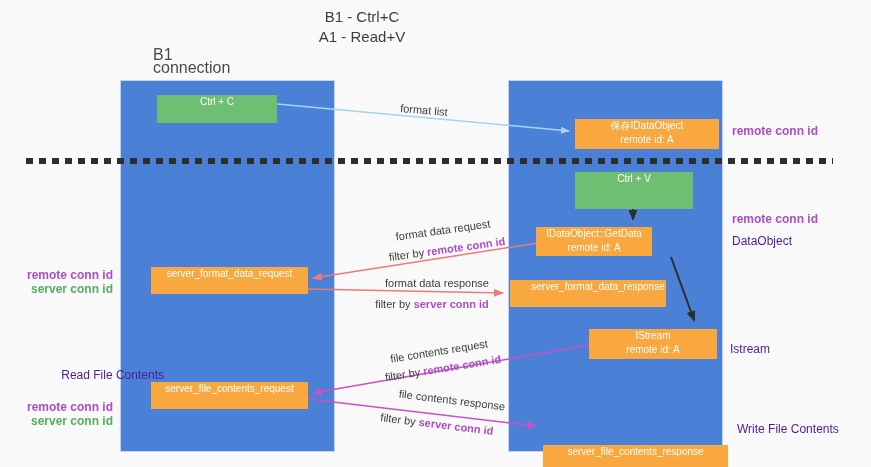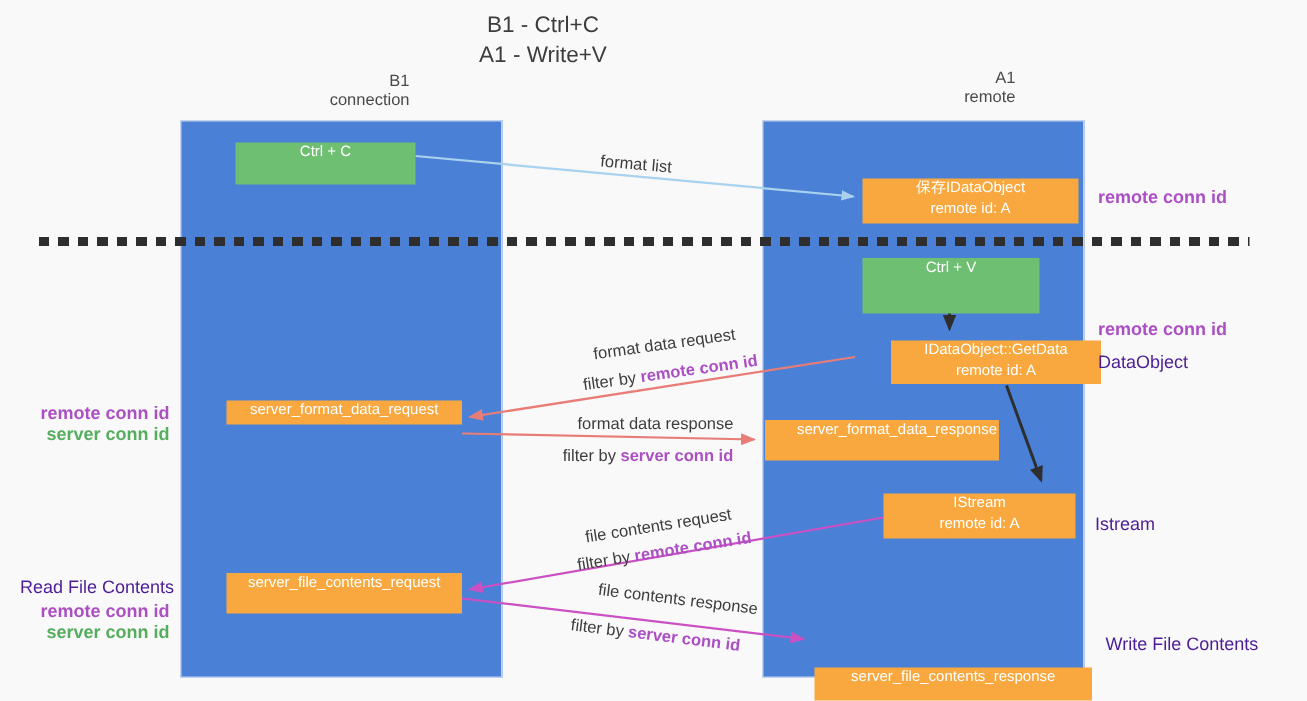--- a/index.html
+++ b/index.html
@@ -11,22 +11,22 @@
     position:relative;
     width:871px;height:467px;
     background:#f9f9f9;
     overflow:hidden;
   }
   .title{
     position:absolute;left:0;top:7px;width:724px;
     text-align:center;color:#3d3d3d;font-size:15px;line-height:20px;
   }
   .col-header{
-    position:absolute;width:120px;text-align:right;
-    color:#4a4a4a;font-size:11px;line-height:13px;
+    position:absolute;width:120px;text-align:left;
+    color:#4a4a4a;font-size:16px;line-height:13px;
   }
   .col-header.left{left:153px;top:48px;}
   .col-header.right{left:557px;top:46px;}
   .lane{
     position:absolute;top:80px;width:215px;height:372px;
     background:#4a80d5;border:1px solid #c4d2f0;box-sizing:border-box;
   }
   .lane.left{left:120px;}
   .lane.right{left:508px;}
   .divider{
@@ -56,30 +56,26 @@
   .side.purple{color:#ab4fc3;font-weight:bold;}
   .side.green{color:#55ad5e;font-weight:bold;}
 </style>
 </head>
 <body>
 
 <div class="canvas">
 
   <div class="title">
     <div>B1 - Ctrl+C</div>
-    <div>A1 - Write+V</div>
+    <div>A1 - Read+V</div>
   </div>
 
   <div class="col-header left">
     <div>B1</div>
     <div>connection</div>
-  </div>
-  <div class="col-header right">
-    <div>A1</div>
-    <div>remote</div>
   </div>
 
   <div class="lane left"></div>
   <div class="lane right"></div>
 
   <div class="divider"></div>
 
   <svg class="arrows" width="871" height="467" viewBox="0 0 871 467">
     <defs>
       <marker id="mk-blue" markerWidth="9" markerHeight="7" refX="8" refY="3.5" orient="auto" markerUnits="userSpaceOnUse">
@@ -110,26 +106,26 @@
 
   <div class="node orange" style="left:575px;top:119px;width:144px;height:30px;">
     <div>保存IDataObject</div>
     <div>remote id: A</div>
   </div>
 
   <div class="node green" style="left:575px;top:172px;width:118px;height:37px;">
     <div>Ctrl + V</div>
   </div>
 
-  <div class="node orange" style="left:594px;top:227px;width:140px;height:29px;">
+  <div class="node orange" style="left:536px;top:227px;width:116px;height:29px;">
     <div>IDataObject::GetData</div>
     <div>remote id: A</div>
   </div>
 
-  <div class="node orange" style="left:151px;top:267px;width:157px;height:16px;">
+  <div class="node orange" style="left:151px;top:267px;width:157px;height:27px;">
     <div>server_format_data_request</div>
   </div>
 
   <div class="node orange" style="left:510px;top:280px;width:156px;height:27px;padding-left:20px;">
     <div>server_format_data_response</div>
   </div>
 
   <div class="node orange" style="left:589px;top:329px;width:128px;height:30px;">
     <div>IStream</div>
     <div>remote id: A</div>
@@ -160,21 +156,21 @@
     <span>filter by</span><span class="hl">remote conn id</span>
   </div>
 
   <div class="flabel" style="left:452px;top:400px;transform:translate(-50%,-50%) rotate(7deg);">file contents response</div>
   <div class="flabel" style="left:437px;top:424px;transform:translate(-50%,-50%) rotate(7deg);">
     <span>filter by</span><span class="hl">server conn id</span>
   </div>
 
   <div class="side alignr purple" style="top:268px;">remote conn id</div>
   <div class="side alignr green" style="top:282px;">server conn id</div>
-  <div class="side alignr" style="top:384px;width:116px;">Read File Contents</div>
+  <div class="side alignr" style="top:368px;width:116px;margin-left:48px;">Read File Contents</div>
   <div class="side alignr purple" style="top:400px;">remote conn id</div>
   <div class="side alignr green" style="top:414px;">server conn id</div>
 
   <div class="side purple" style="left:732px;top:124px;">remote conn id</div>
   <div class="side purple" style="left:732px;top:212px;">remote conn id</div>
   <div class="side" style="left:732px;top:234px;">DataObject</div>
   <div class="side" style="left:730px;top:342px;">Istream</div>
   <div class="side" style="left:737px;top:422px;text-align:center;">Write File Contents</div>
 
 </div>

